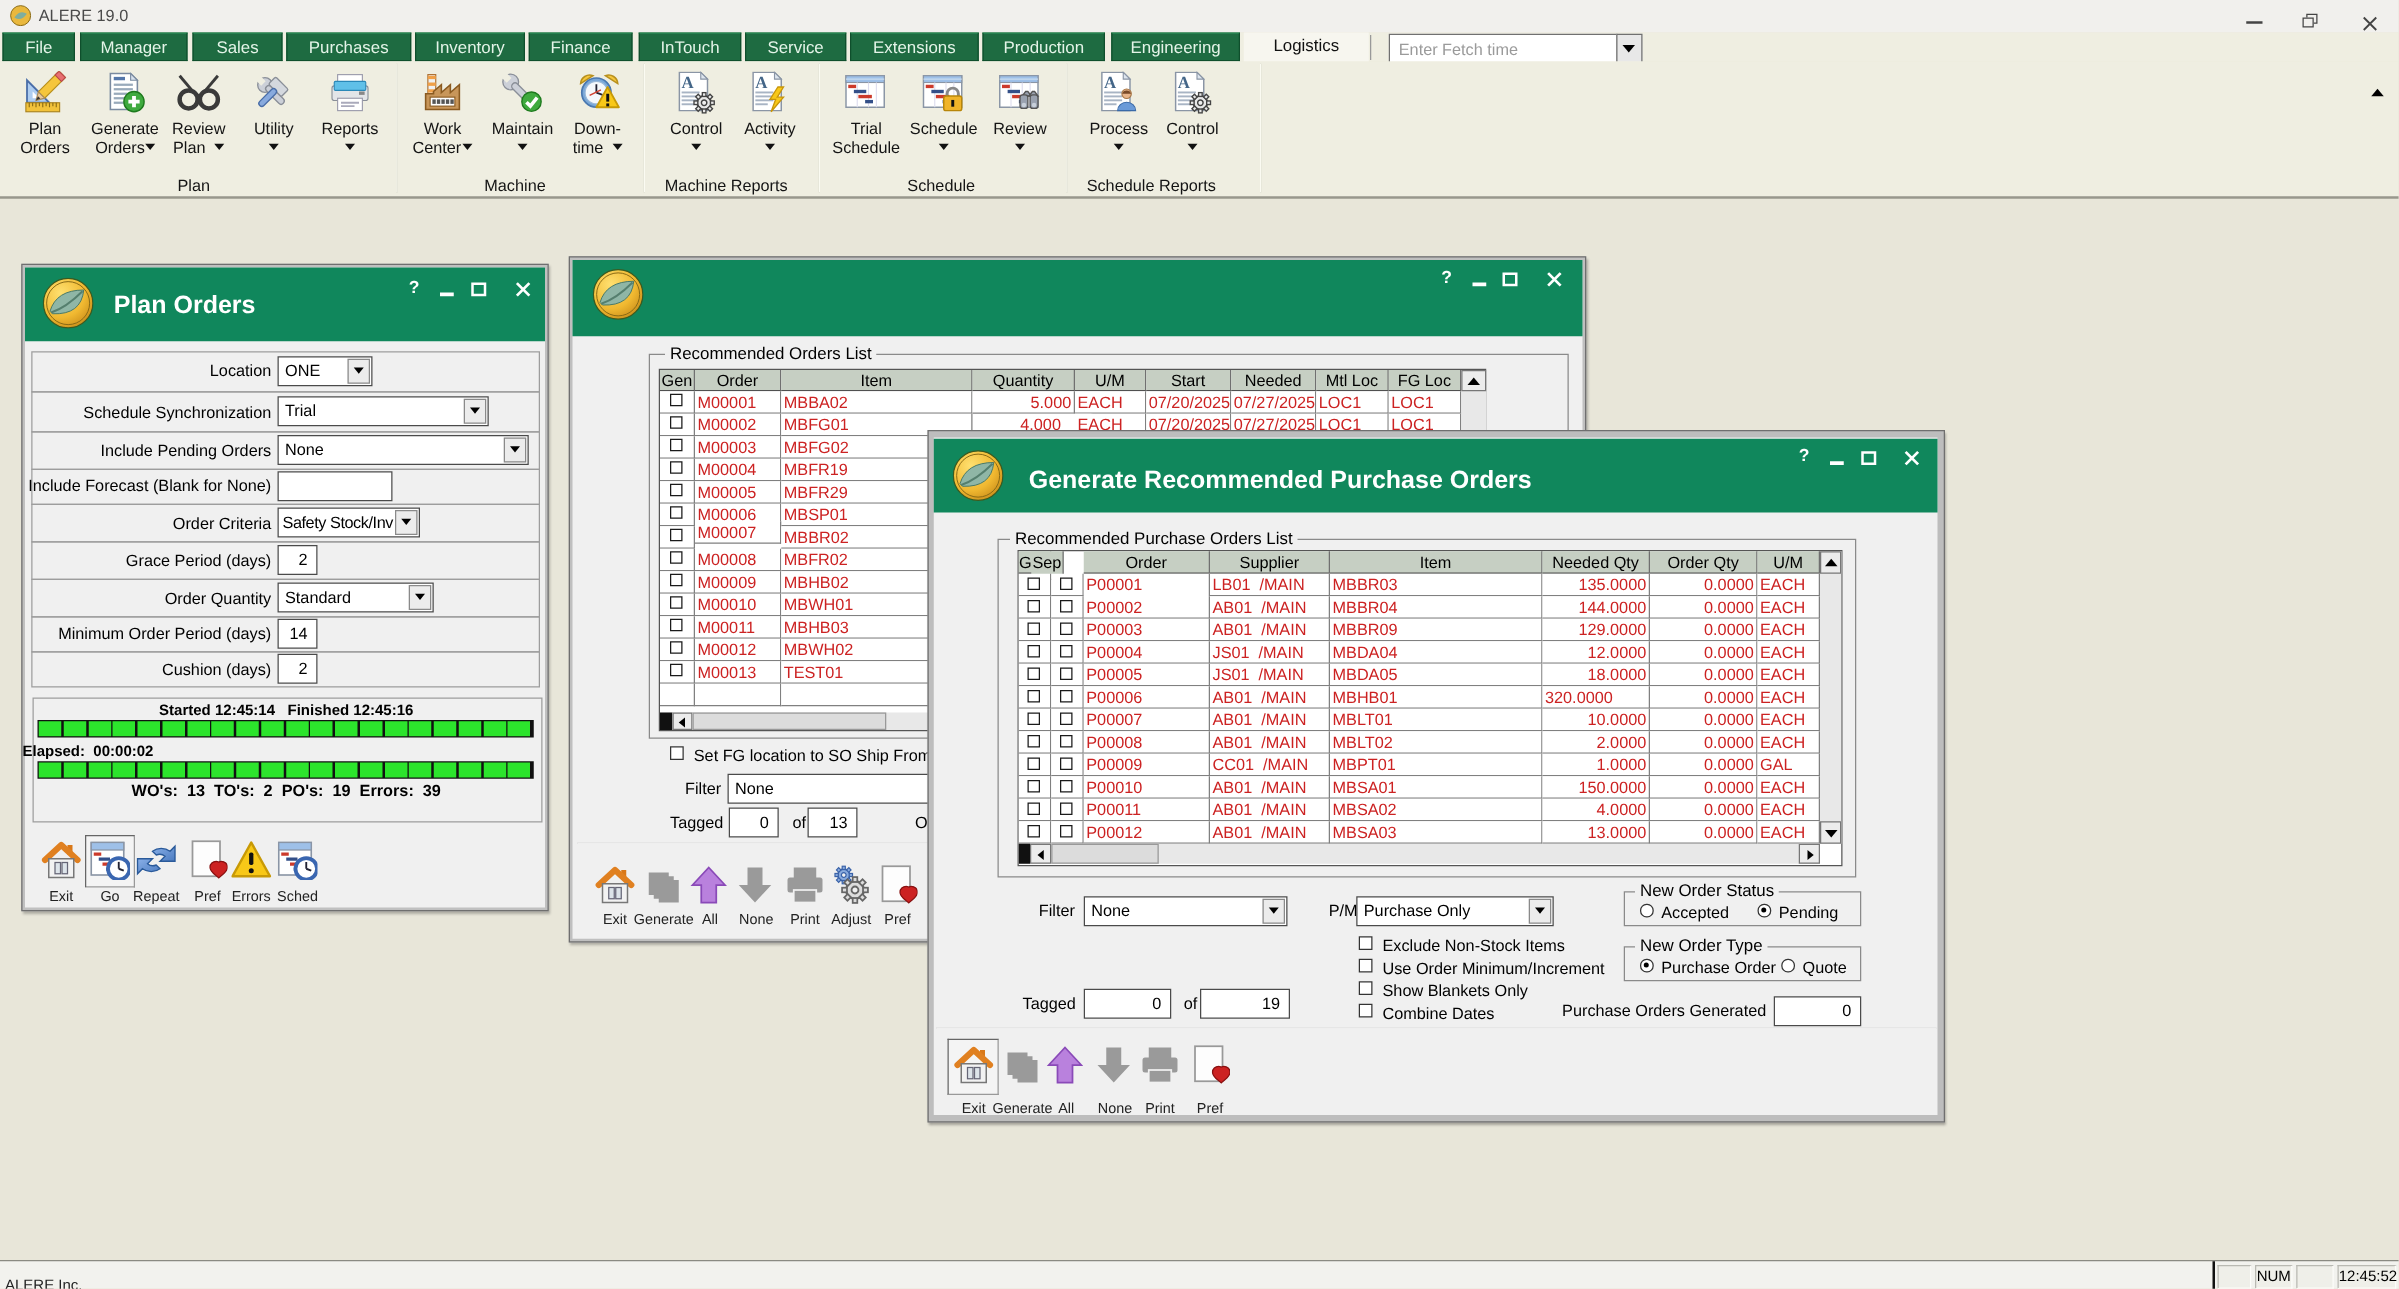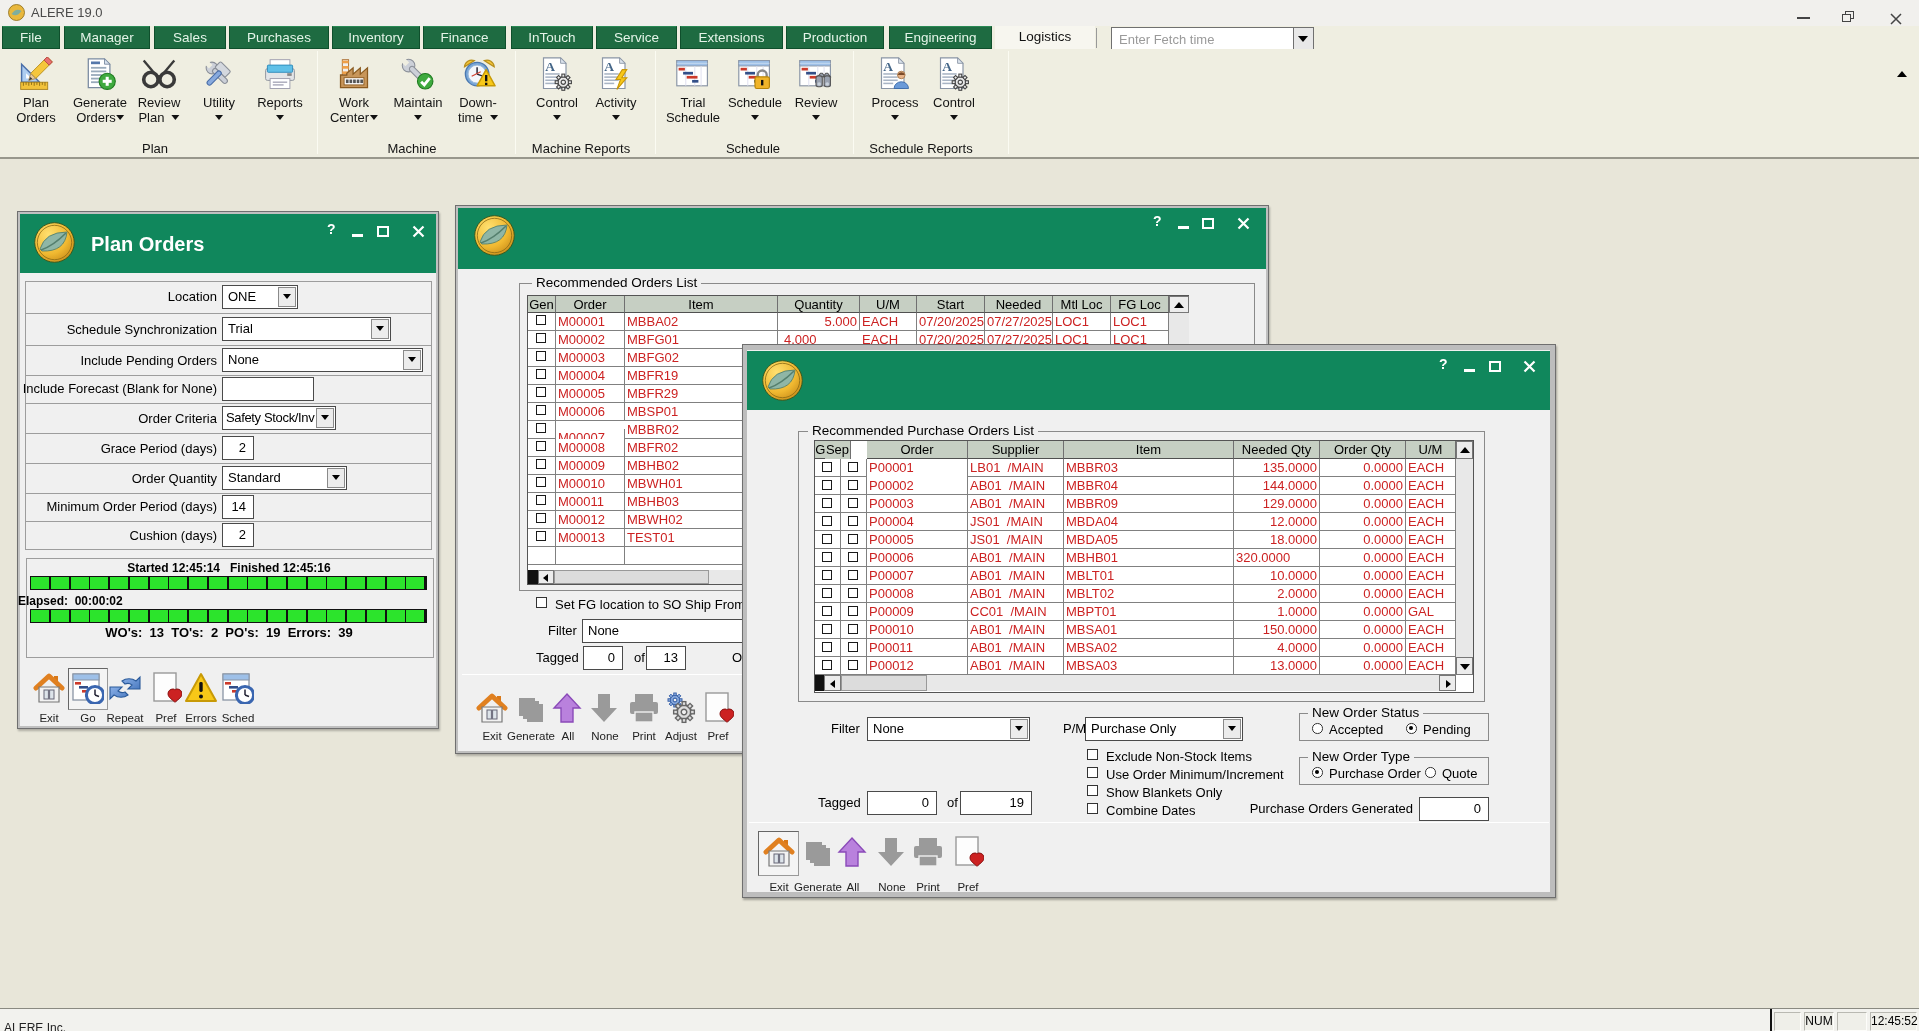--- a/index.html
+++ b/index.html
@@ -408,21 +408,21 @@
 <div class="gcell" style="left:404px;top:107px;width:57px;height:18px;position:absolute">EACH</div>
 <div class="gcell" style="left:461px;top:107px;width:68px;height:18px;position:absolute">07/20/2025</div>
 <div class="gcell" style="left:529px;top:107px;width:68px;height:18px;position:absolute">07/27/2025</div>
 <div class="gcell" style="left:597px;top:107px;width:58px;height:18px;position:absolute">LOC1</div>
 <div class="gcell" style="left:655px;top:107px;width:58px;height:18px;position:absolute">LOC1</div>
 <div class="gcell" style="left:72px;top:125px;width:28px;height:18px;position:absolute">
       <span class="chk" style="left:8px;top:2px"></span>
     </div>
 <div class="gcell" style="left:100px;top:125px;width:69px;height:18px;position:absolute">M00002</div>
 <div class="gcell" style="left:169px;top:125px;width:153px;height:18px;position:absolute">MBFG01</div>
-<div class="gcell" style="left:326px;top:125px;width:82px;height:18px;text-align:left;position:absolute">4.000</div>
+<div class="gcell" style="left:336px;top:125px;width:82px;height:18px;text-align:center;position:absolute">4.000</div>
 <div class="gcell" style="left:404px;top:125px;width:57px;height:18px;position:absolute">EACH</div>
 <div class="gcell" style="left:461px;top:125px;width:68px;height:18px;position:absolute">07/20/2025</div>
 <div class="gcell" style="left:529px;top:125px;width:68px;height:18px;position:absolute">07/27/2025</div>
 <div class="gcell" style="left:597px;top:125px;width:58px;height:18px;position:absolute">LOC1</div>
 <div class="gcell" style="left:655px;top:125px;width:58px;height:18px;position:absolute">LOC1</div>
 <div class="gcell" style="left:72px;top:143px;width:28px;height:18px;position:absolute">
       <span class="chk" style="left:8px;top:2px"></span>
     </div>
 <div class="gcell" style="left:100px;top:143px;width:69px;height:18px;position:absolute">M00003</div>
 <div class="gcell" style="left:169px;top:143px;width:153px;height:18px;position:absolute">MBFG02</div>
@@ -461,21 +461,21 @@
 <div class="gcell" style="left:169px;top:197px;width:153px;height:18px;position:absolute">MBSP01</div>
 <div class="gcell" style="left:322px;top:197px;width:82px;height:18px;text-align:right;position:absolute"></div>
 <div class="gcell" style="left:404px;top:197px;width:57px;height:18px;position:absolute"></div>
 <div class="gcell" style="left:461px;top:197px;width:68px;height:18px;position:absolute"></div>
 <div class="gcell" style="left:529px;top:197px;width:68px;height:18px;position:absolute"></div>
 <div class="gcell" style="left:597px;top:197px;width:58px;height:18px;position:absolute"></div>
 <div class="gcell" style="left:655px;top:197px;width:58px;height:18px;position:absolute"></div>
 <div class="gcell" style="left:72px;top:215px;width:28px;height:18px;position:absolute">
       <span class="chk" style="left:8px;top:2px"></span>
     </div>
-<div class="gcell" style="left:100px;top:223px;width:69px;height:18px;position:absolute">M00007</div>
+<div class="gcell" style="left:100px;top:211px;width:69px;height:18px;position:absolute">M00007</div>
 <div class="gcell" style="left:169px;top:215px;width:153px;height:18px;position:absolute">MBBR02</div>
 <div class="gcell" style="left:322px;top:215px;width:82px;height:18px;text-align:right;position:absolute"></div>
 <div class="gcell" style="left:404px;top:215px;width:57px;height:18px;position:absolute"></div>
 <div class="gcell" style="left:461px;top:215px;width:68px;height:18px;position:absolute"></div>
 <div class="gcell" style="left:529px;top:215px;width:68px;height:18px;position:absolute"></div>
 <div class="gcell" style="left:597px;top:215px;width:58px;height:18px;position:absolute"></div>
 <div class="gcell" style="left:655px;top:215px;width:58px;height:18px;position:absolute"></div>
 <div class="gcell" style="left:72px;top:233px;width:28px;height:18px;position:absolute">
       <span class="chk" style="left:8px;top:2px"></span>
     </div>
@@ -650,20 +650,21 @@
           <stop offset="0" stop-color="#ffe070"></stop>
           <stop offset="0.55" stop-color="#f0b830"></stop>
           <stop offset="1" stop-color="#b87a10"></stop>
         </radialGradient>
       </defs>
 <circle cx="20.5" cy="20.5" r="19.8" fill="url(#g1915)" stroke="#3a5a20" stroke-width="1"></circle>
 <circle cx="20.5" cy="20.5" r="17.2" fill="none" stroke="#8a6a14" stroke-width="0.8"></circle>
 <path d="M6 27 Q11 10 33 10 Q31 30 8 29 Z" fill="#8fb6a6" stroke="#4a7a68" stroke-width="0.8"></path>
 <path d="M7 28 Q19 24 32 11" fill="none" stroke="#557f6e" stroke-width="1.6"></path>
 </svg>
+<div class="dtitle" style="left:80px;top:28px">Generate Recommended Purchase Orders</div>
 <div class="abs" style="left:696px;top:11px;color:#fff;font-weight:bold;font-size:14px">?</div>
 <div class="abs" style="left:721px;top:24px;width:11px;height:3px;background:#fff"></div>
 <div class="abs" style="left:746px;top:16px;width:12px;height:11px;border:2px solid #fff"></div>
 <svg class="abs" style="left:780px;top:15px" width="13" height="13" viewBox="0 0 13 13">
       <path d="M1.5 1.5 L11.5 11.5 M11.5 1.5 L1.5 11.5" stroke="#fff" stroke-width="2.2"></path>
     </svg>
 <div class="gbox" style="left:55px;top:86px;width:687px;height:271px">
       <div class="gboxlbl" style="left:9px">Recommended Purchase Orders List</div>
     </div>
 <div class="abs" style="left:71px;top:95px;width:660px;height:253px;border:1px solid #555;background:#fff"></div>

